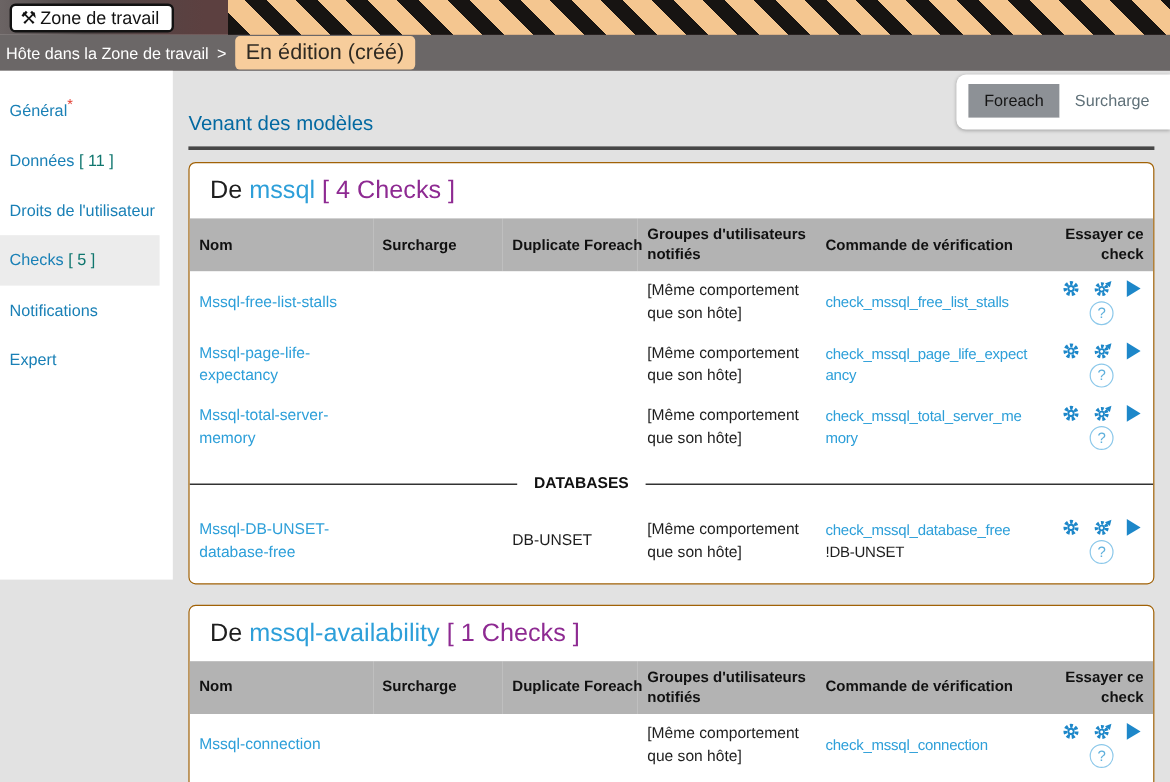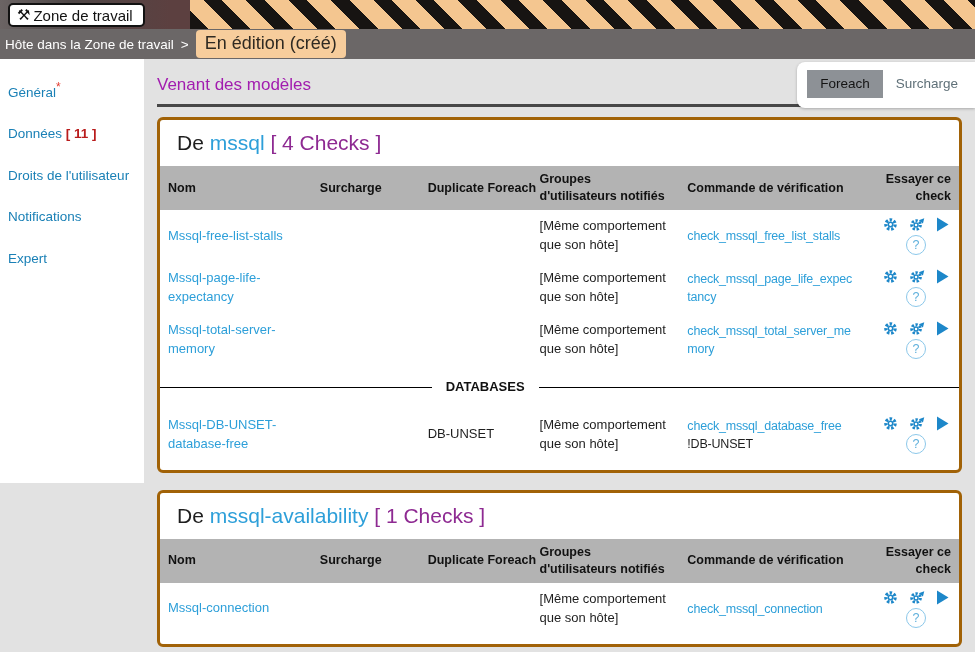--- a/index.html
+++ b/index.html
@@ -25,37 +25,37 @@
     display:flex; align-items:center; gap:7px; padding:0 5px; font-size:13.5px; }
   .badge { background:#f7cd9c; color:#2f2a22; padding:3px 9px 4px;
     border-radius:4px; font-size:18px; }
 
   
   .layout { display:flex; height:424px; }
   .sidebar { width:144px; flex:0 0 144px; background:#fff; padding-top:9px; }
   .side-item { padding:11px 8px; font-size:13.5px; color:#1a80b6;
     line-height:1.45; cursor:pointer; }
   .side-item.active { background:#ececec; margin-right:11px; }
-  .side-count { color:#b91c1c; font-weight:bold;margin-top:12px; }
+  .side-count { color:#0f766e; font-weight:normal;margin-top:12px; }
   .side-req { color:#e23b2f; font-size:12px; vertical-align:super; }
 
   .content { flex:1; position:relative; padding:0 13px; }
 
   
-  .heading { margin-top:16px; font-size:17px; color:#a21caf;
+  .heading { margin-top:34px; font-size:17px; color:#0369a1;
     padding-bottom:9px; border-bottom:3px solid #474747; }
   .toggle { position:absolute; top:3px; right:0; z-index:3; background:#fff;
     border-radius:8px 0 0 8px; padding:8px 4px 10px 10px; display:flex;
     box-shadow:0 1px 3px rgba(0,0,0,.25); }
   .tbtn { font-family:inherit; font-size:13.5px; border:none; cursor:pointer;
     padding:6px 13px 7px; background:#fff; color:#5f7078; }
   .tbtn.sel { background:#8d9196; color:#141414; }
 
   
-  .panel { background:#fff; border:3px solid #a16207; border-radius:6px;
+  .panel { background:#fff; border:1px solid #a16207; border-radius:6px;
     margin-top:10px; overflow:hidden; padding-bottom:9px; }
   .panel + .panel { margin-top:17px; }
   .panel-title { padding:11px 17px 11px; font-size:21px; color:#1e1e1e; }
   .tpl-link { color:#2d9fd9; text-decoration:none; cursor:pointer; }
   .tpl-count { color:#8e2a92; }
 
   table { width:100%; border-collapse:collapse; table-layout:fixed; }
   col.c1{width:19%} col.c2{width:13.5%} col.c3{width:14%}
   col.c4{width:18.5%} col.c5{width:23%} col.c6{width:12%}
   thead th { background:#b3b3b3; color:#111; font-size:12.5px; font-weight:bold;
@@ -108,20 +108,24 @@
   <nav class="sidebar">
     <div class="side-item">
       <span>Général</span><span class="side-req">*</span>
     </div>
     <div class="side-item">
       <span>Données</span>
       <span class="side-count">[ 11 ]</span>
     </div>
     <div class="side-item">
       <span>Droits de l'utilisateur</span>
+    </div>
+    <div class="side-item active">
+      <span>Checks</span>
+      <span class="side-count">[ 5 ]</span>
     </div>
     <div class="side-item">
       <span>Notifications</span>
     </div>
     <div class="side-item">
       <span>Expert</span>
     </div>
   </nav>
 
   <main class="content">

